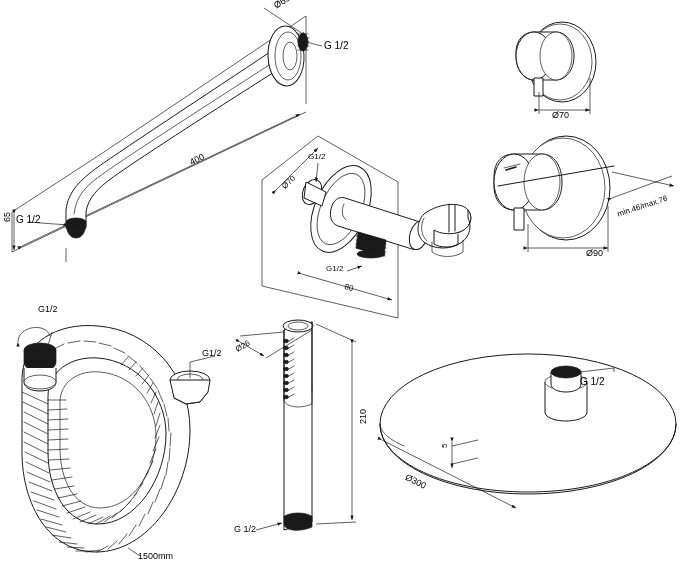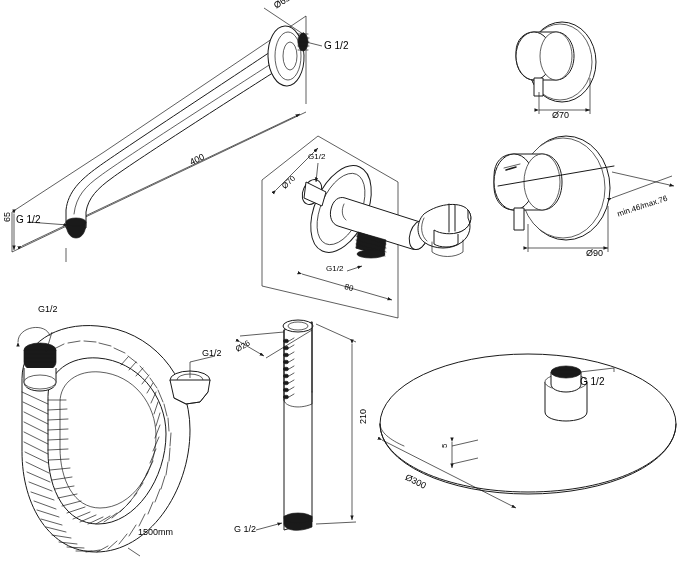--- a/index.html
+++ b/index.html
@@ -385,21 +385,21 @@
 <div style="position:absolute;left:326px;top:264px;" class="txt8">G1/2</div>
 <div style="position:absolute;left:346px;top:282px;transform:rotate(16deg);transform-origin:left top;" class="txt8">80</div>
 
 <div style="position:absolute;left:552px;top:110px;" class="txt">Ø70</div>
 
 <div style="position:absolute;left:554px;top:248px;padding-left:32px;" class="txt">Ø90</div>
 <div style="position:absolute;left:616px;top:210px;transform:rotate(-18deg);transform-origin:left top;" class="txt8">min.46/max.76</div>
 
 <div style="position:absolute;left:38px;top:304px;" class="txt">G1/2</div>
 <div style="position:absolute;left:202px;top:348px;" class="txt">G1/2</div>
-<div style="position:absolute;left:138px;top:527px;" class="txt">1500mm</div>
+<div style="position:absolute;left:138px;top:551px;" class="txt">1500mm</div>
 
 <div style="position:absolute;left:234px;top:346px;transform:rotate(-30deg);transform-origin:left top;" class="txt8">Ø26</div>
 <div style="position:absolute;left:358px;top:424px;transform:rotate(-90deg);transform-origin:left top;" class="txt">210</div>
 <div style="position:absolute;left:234px;top:524px;" class="txt">G 1/2</div>
 
 <div style="position:absolute;left:408px;top:472px;transform:rotate(26deg);transform-origin:left top;" class="txt">Ø300</div>
 <div style="position:absolute;left:440px;top:448px;transform:rotate(-90deg);transform-origin:left top;" class="txt8">5</div>
 <div style="position:absolute;left:580px;top:376px;" class="txt10">G 1/2</div>
 
 </div>

